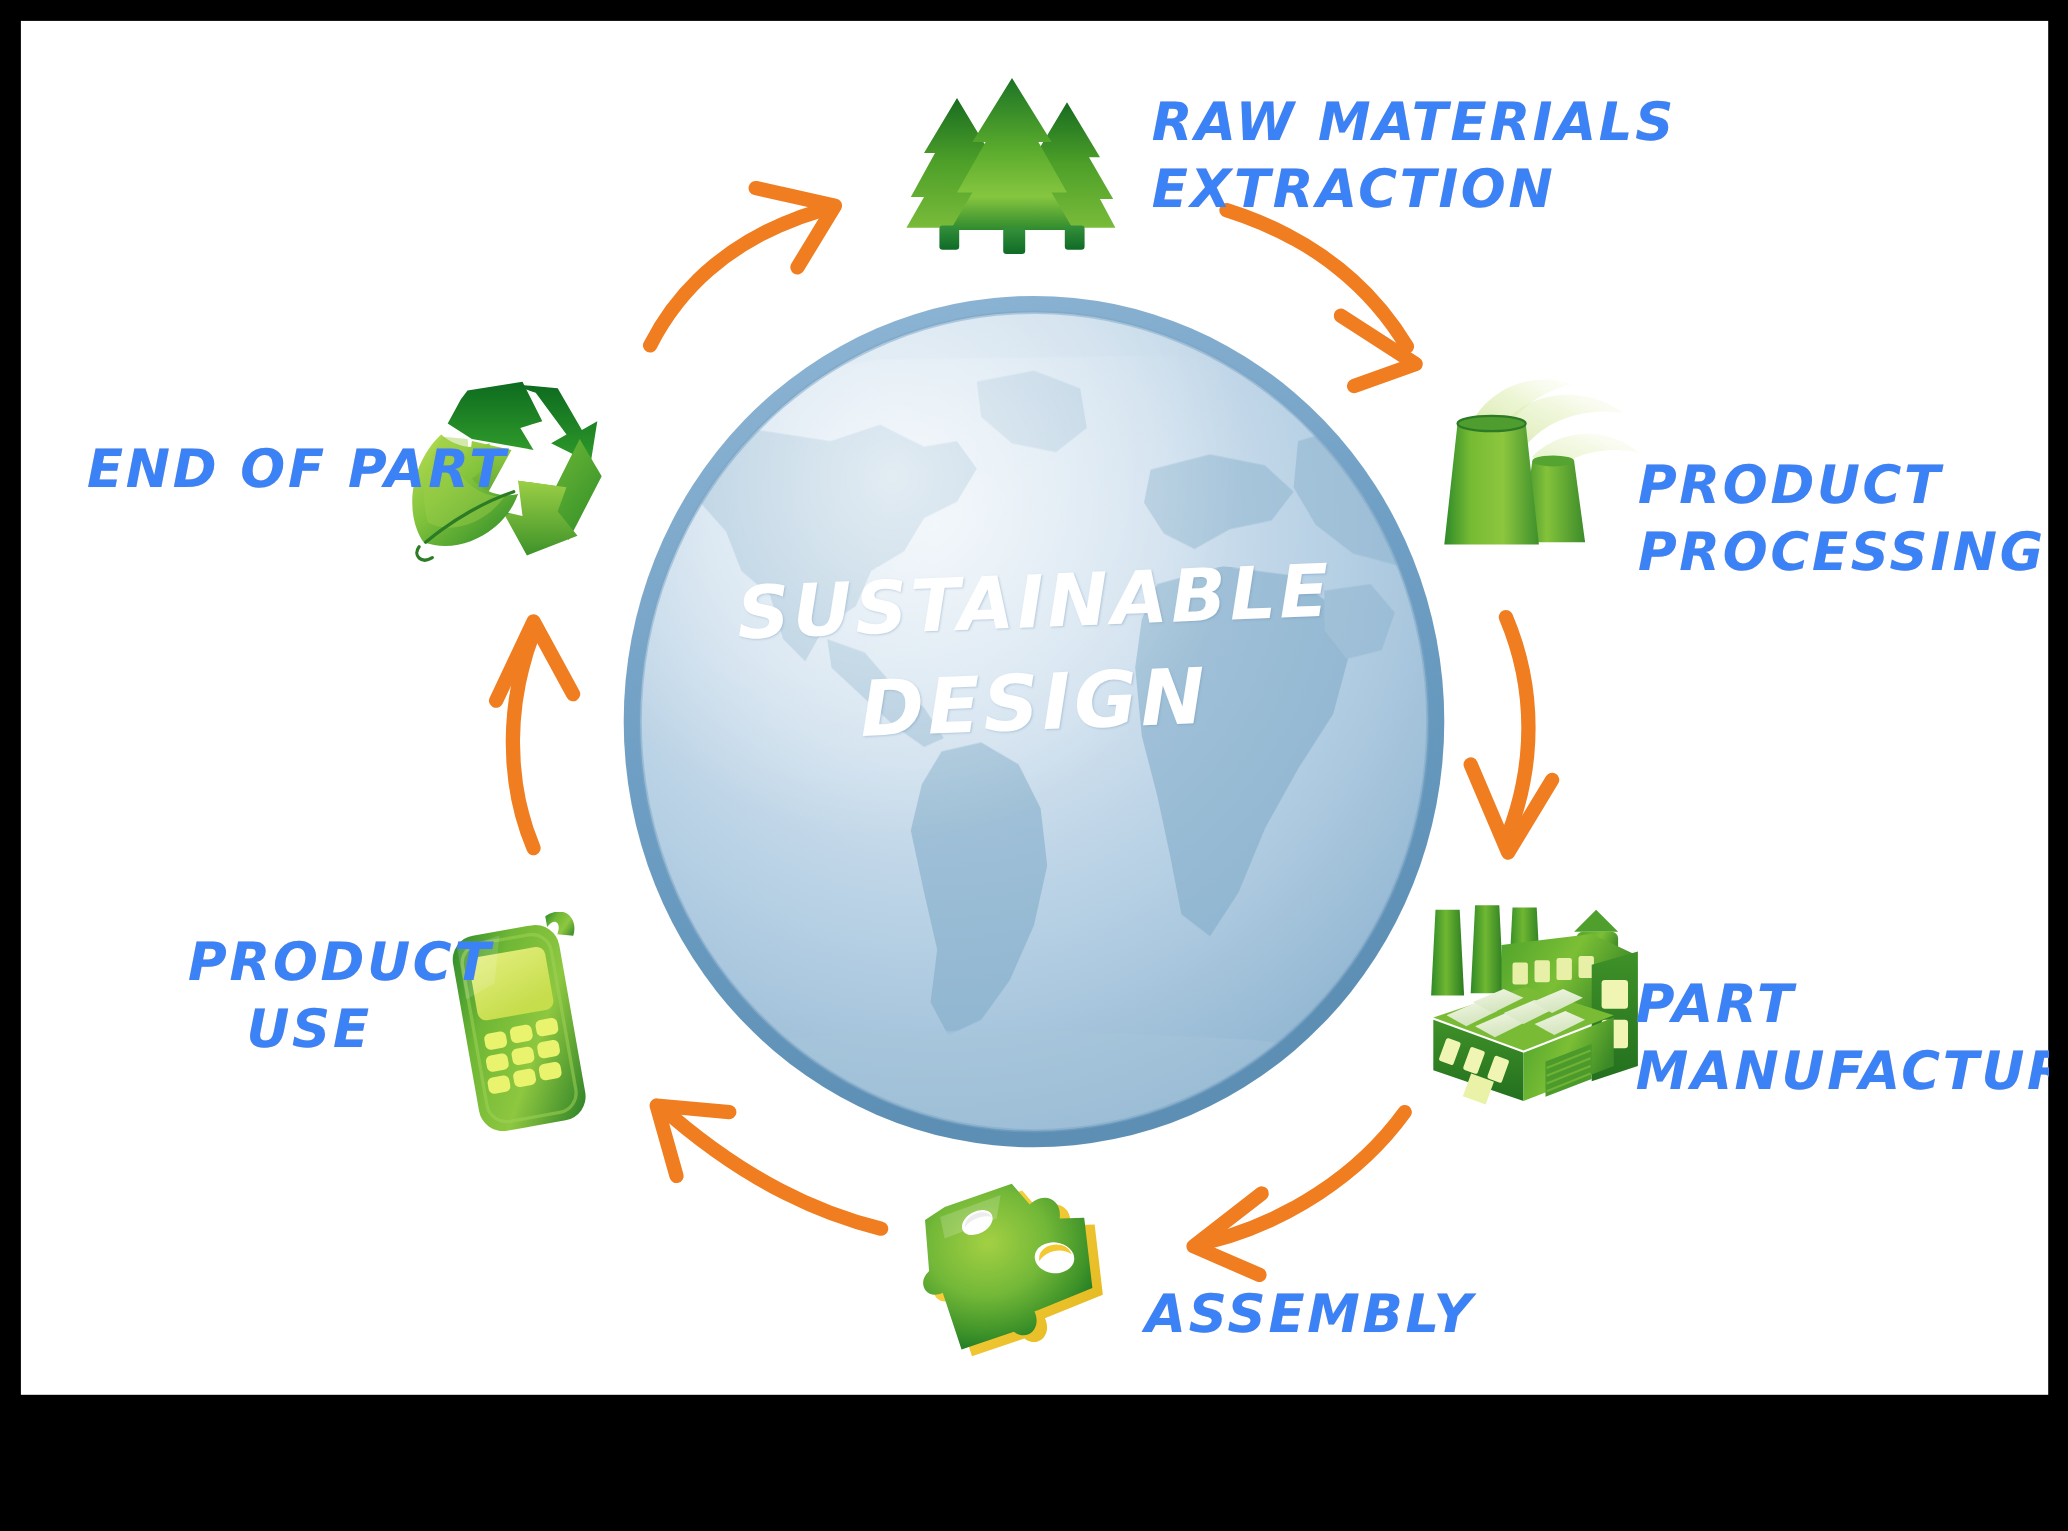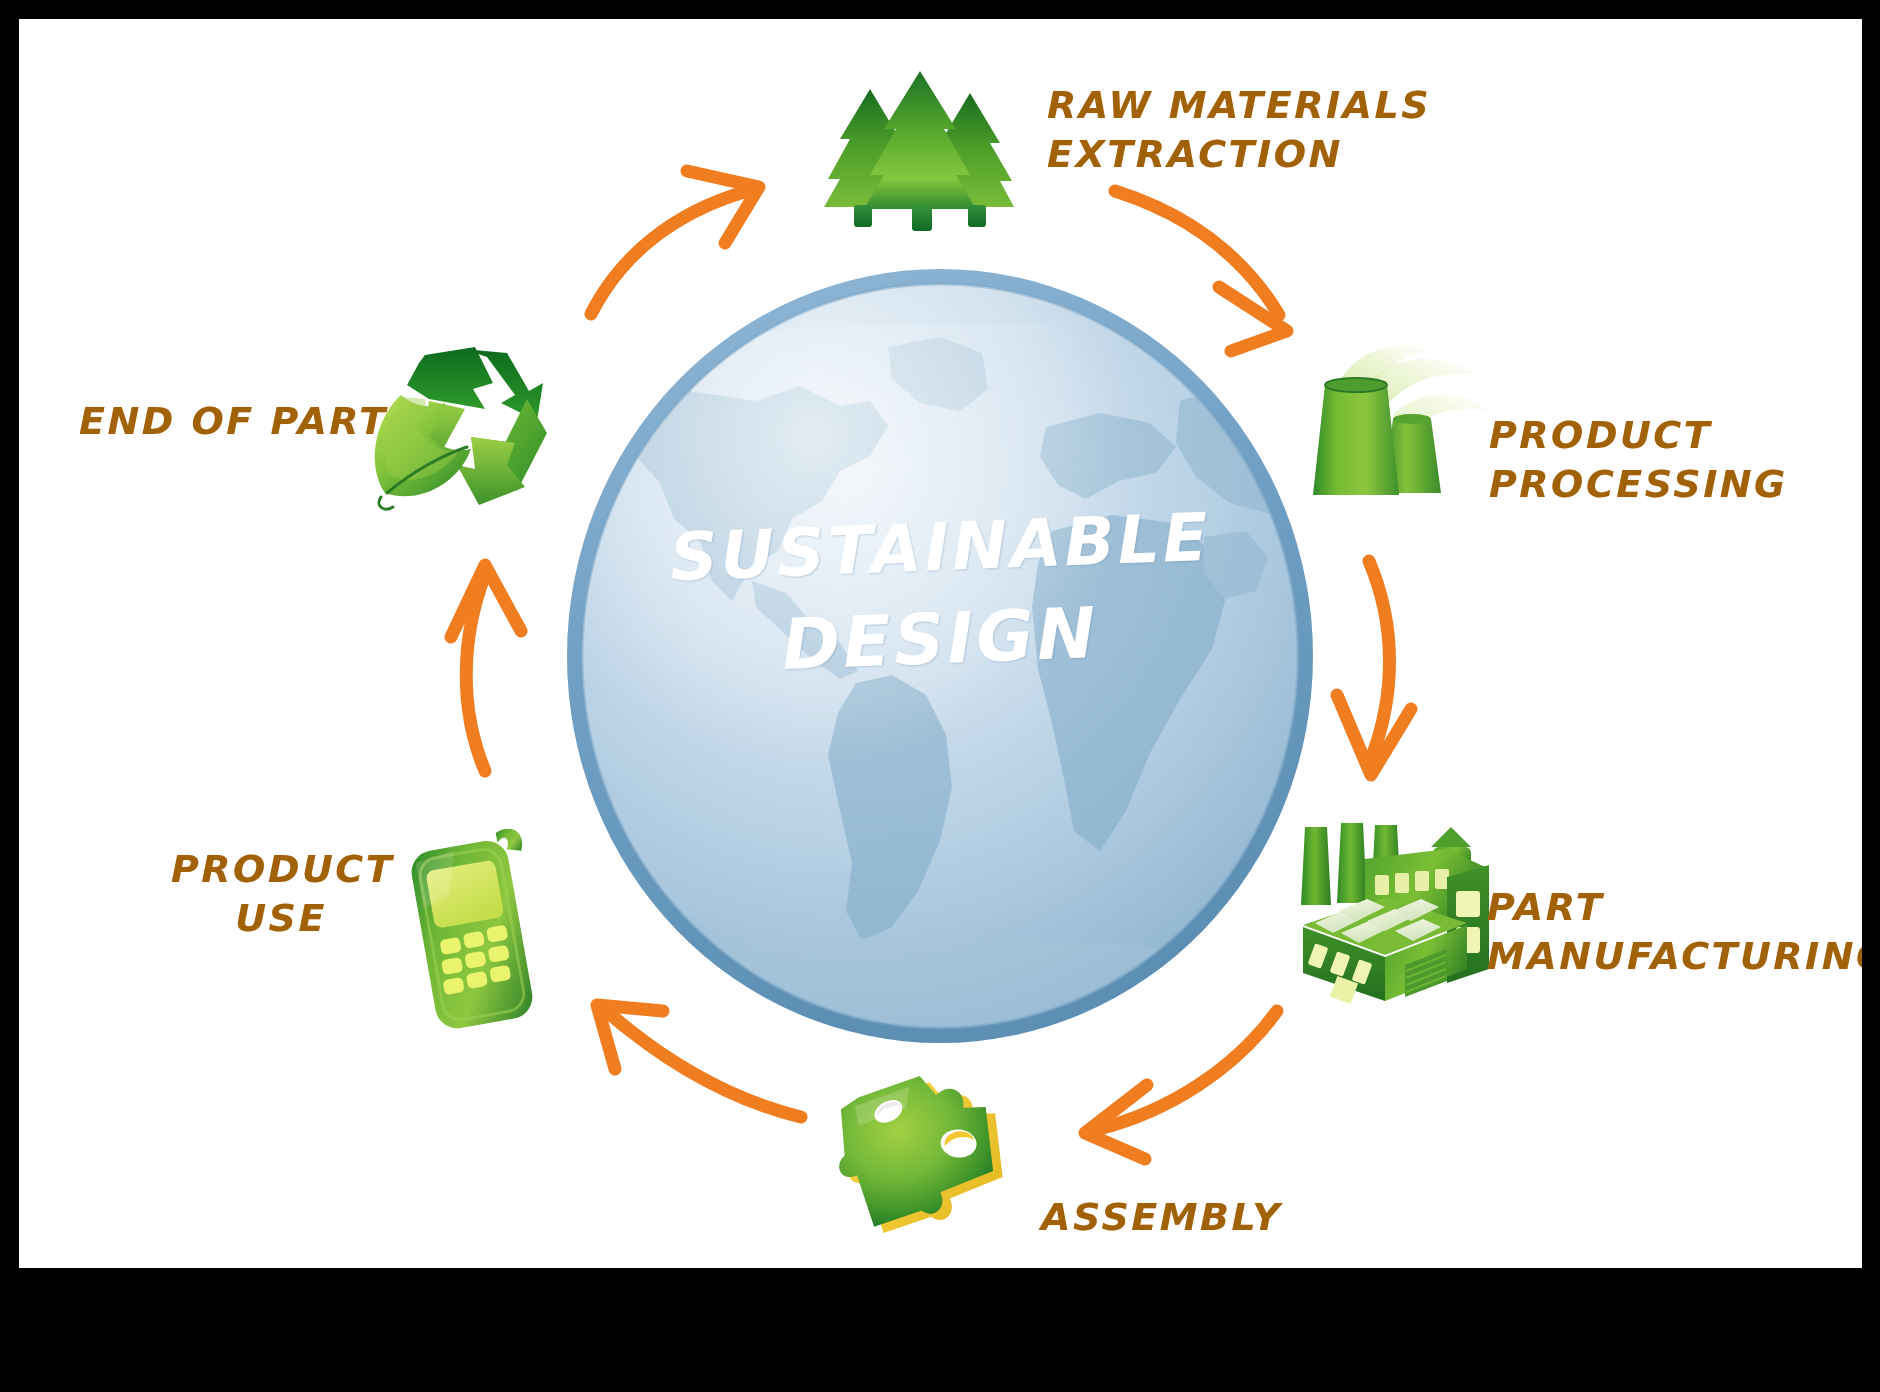--- a/index.html
+++ b/index.html
@@ -21,25 +21,25 @@
     position: absolute;
     left: 19px;
     top: 19px;
     width: 1843px;
     height: 1249px;
     background: #ffffff;
     overflow: hidden;
   }
   .label {
     position: absolute;
-    color: #a16207;
+    color: #3b82f6;
     font-family: "DejaVu Sans", sans-serif;
     font-style: italic;
     font-weight: 600;
-    font-size: 38px;
+    font-size: 48px;
     letter-spacing: 2.5px;
     line-height: 1.28;
     white-space: pre-line;
     text-shadow: 0 0 1px rgba(232,128,58,0.35);
   }
   .globe-wrap {
     position: absolute;
     left: 521px;
     top: 232px;
     width: 800px;
@@ -377,21 +377,21 @@
           <ellipse cx="66" cy="46" rx="15" ry="10" transform="rotate(-18 66 46)" fill="#ffffff"></ellipse>
           <path d="M54 48 C 56 36, 78 34, 80 44 C 74 40, 60 42, 54 48 Z" fill="#e9e9e9"></path>
           <ellipse cx="128" cy="92" rx="18" ry="14" transform="rotate(18 128 92)" fill="#ffffff"></ellipse>
           <path d="M114 92 C 114 76, 142 76, 144 92 C 136 84, 122 84, 114 92 Z" fill="#f3c832"></path>
 
           <path d="M34 34 L92 26 L84 46 L34 54 Z" fill="#ffffff" opacity="0.18"></path>
         </g>
       </svg>
     </div>
 
-    <div class="label" style="left:1022px; top:1146px; text-align:left;margin-top:28px;">ASSEMBLY</div>
+    <div class="label" style="left:1022px; top:1146px; text-align:left;">ASSEMBLY</div>
 
     <div class="icon" style="left:390px; top:810px; width:145px; height:210px;">
       <svg width="145" height="210" viewBox="0 0 145 210" xmlns="http://www.w3.org/2000/svg">
         <defs>
           <linearGradient id="phoneBody" x1="0" y1="0" x2="1" y2="1">
             <stop offset="0%" stop-color="#2c8a2b"></stop>
             <stop offset="30%" stop-color="#6fb735"></stop>
             <stop offset="62%" stop-color="#8ec740"></stop>
             <stop offset="100%" stop-color="#2b7f27"></stop>
           </linearGradient>

